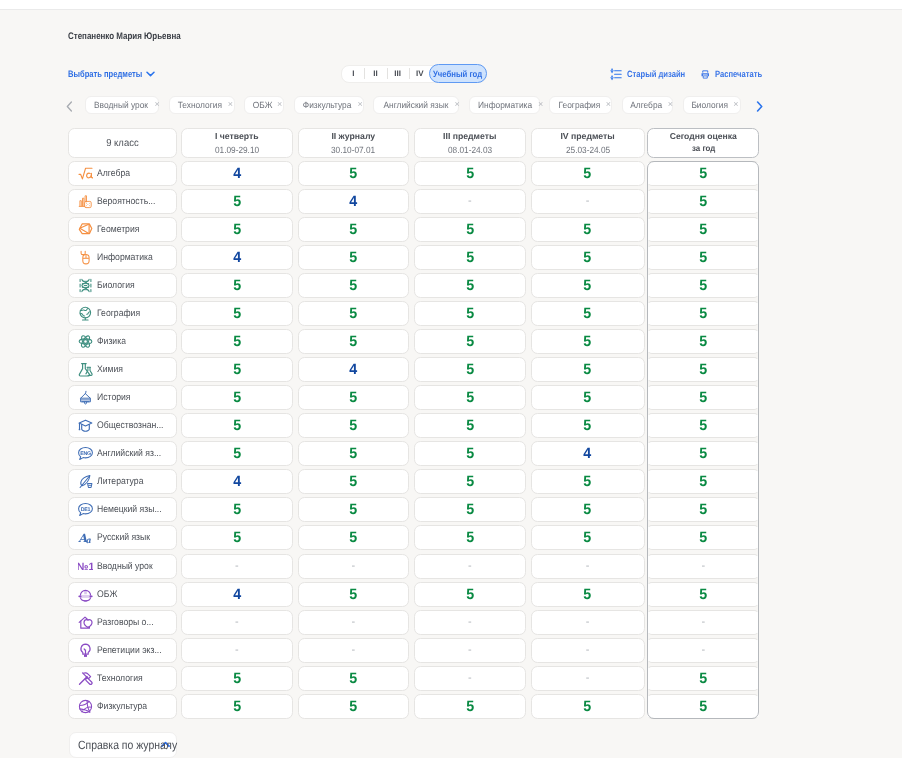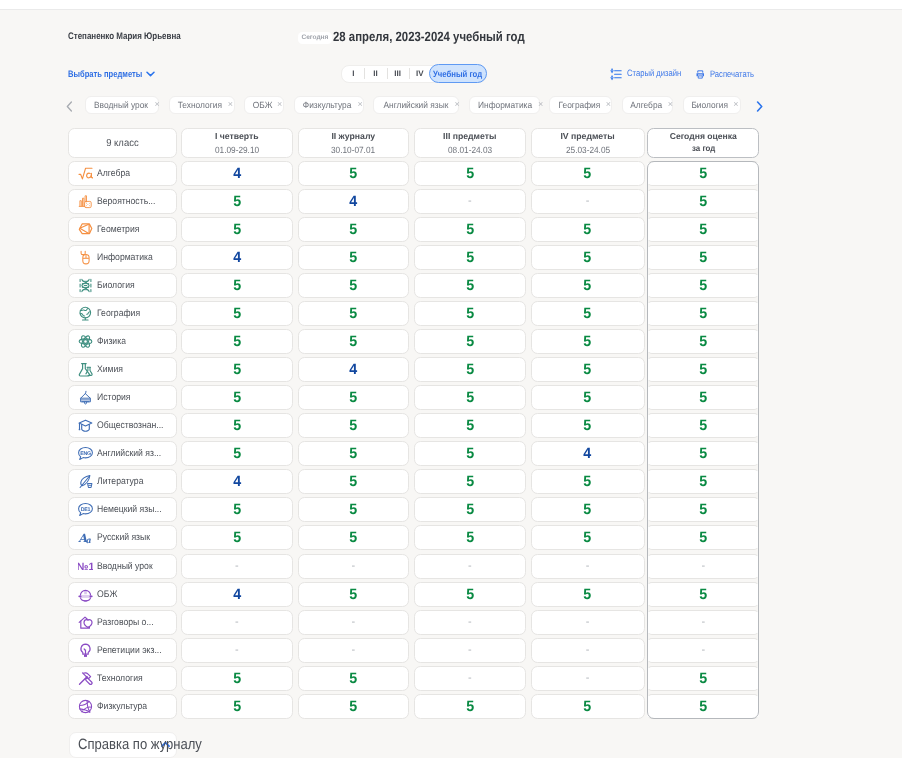--- a/index.html
+++ b/index.html
@@ -21,21 +21,21 @@
 .selsubj svg{display:block}
 
 .qsw{position:absolute;left:341px;top:64.7px;width:146px;height:18.5px;background:#fff;border:1px solid #efeeec;border-radius:8px;display:flex;align-items:center;}
 .qsw .q{position:relative;width:22.2px;height:16px;display:flex;align-items:center;justify-content:center;font-size:8px;color:#4a4e55;font-weight:600;cursor:pointer;}
 .qsw .q:nth-child(1){margin-left:0.2px}
 .qsw .q + .q::before{content:"";position:absolute;left:0;top:2.5px;height:11px;width:1px;background:#e3e2e0;}
 .qsw .qy{position:absolute;left:86.5px;top:-1.5px;width:58.5px;height:19px;display:flex;align-items:center;justify-content:center;border-radius:9.5px;background:#cfe3fd;border:1px solid #5f9af3;color:#2f6fe4;font-size:9px;font-weight:600;cursor:pointer;white-space:nowrap;}
 .qsw .qy>span{display:inline-block;transform:scaleX(0.86);}
 
 .acts{position:absolute;left:610px;top:68px;display:flex;align-items:center;gap:3px;}
-.act{display:flex;align-items:flex-start;gap:4.2px;font-size:9.2px;font-weight:400;color:#3b76e8;cursor:pointer;}
+.act{display:flex;align-items:center;gap:4.2px;font-size:9.2px;font-weight:700;color:#3b76e8;cursor:pointer;}
 .act svg{flex:none}
 .act>span{display:inline-block;flex:none;transform:scaleX(0.83);transform-origin:0 50%;white-space:nowrap;}
 
 .chiprow{position:absolute;left:0;top:95px;width:902px;height:20px;}
 .chvl{position:absolute;left:66.3px;top:5.6px;cursor:pointer;line-height:0;}
 .chvl svg,.chvr svg{display:block}
 .chvr{position:absolute;left:756.3px;top:5.8px;cursor:pointer;line-height:0;}
 .chips{position:absolute;left:85px;top:0;display:flex;align-items:center;gap:9.65px;height:20px;}
 .chip{height:18px;background:#fff;border:1px solid #f0efee;border-radius:6px;display:flex;align-items:center;gap:4px;padding:0 6.4px;font-size:9px;color:#6f737b;white-space:nowrap;cursor:pointer;}
 .chip>span:first-child{display:inline-block;transform:scaleX(0.93);transform-origin:50% 50%;flex:1 1 auto;overflow:visible;text-align:center;}
@@ -53,37 +53,33 @@
 .row{position:relative;height:25px;margin-bottom:3.05px;}
 .cell{position:absolute;top:0;height:25px;background:#fff;border:1px solid #e6e5e3;border-radius:6.5px;display:flex;align-items:center;justify-content:center;}
 .cell.subj{justify-content:flex-start;padding-left:8.5px;gap:4px;}
 .cell.subj span{font-size:9.6px;color:#4b4f56;white-space:nowrap;overflow:hidden;display:inline-block;transform:scaleX(0.9);transform-origin:0 50%;}
 .cell.total{border:1px solid #e6e5e3;border-left-color:transparent;border-right-color:transparent;border-radius:5px;}
 .totalframe{position:absolute;left:647.2px;top:160.8px;width:112.2px;height:558.2px;border:1px solid #b5b8bc;border-radius:7px;pointer-events:none;z-index:5;}
 .mark{font-size:15px;font-weight:700;display:inline-block;transform:scaleX(0.95);}
 .m5{color:#0a8a43}.m4{color:#11479f}.mdash{color:#b0b4b9;font-weight:400;font-size:11px;}
 .ico{width:15px;height:15px;flex:none;display:block;}
 
-.helpbtn{position:absolute;left:68.9px;top:731.8px;width:108px;height:26px;background:#fff;border:1px solid #f0efee;border-radius:7px;display:flex;align-items:center;gap:4.5px;padding:0 8px;font-size:15px;color:#4b4f56;cursor:pointer;}
+.helpbtn{position:absolute;left:68.9px;top:731.8px;width:108px;height:26px;background:#fff;border:1px solid #f0efee;border-radius:7px;display:flex;align-items:center;gap:4.5px;padding:0 8px;font-size:12px;color:#4b4f56;cursor:pointer;}
 .helpbtn svg{flex:none}
 .helpbtn>span{display:inline-block;flex:none;transform:scaleX(0.87);transform-origin:0 50%;white-space:nowrap;width:79px;}
 
 </style>
 </head>
 <body>
 
 <div class="topstrip"></div>
 <div class="wrap">
 
   <div class="username">Степаненко Мария Юрьевна</div>
 
-  <div class="datewrap">
-    <div class="todaychip">Сегодня</div>
-    <div class="datetxt">28 апреля, 2023-2024 учебный год</div>
-  </div>
 
   <div class="selsubj">
     <span>Выбрать предметы</span>
     <svg width="9" height="6" viewBox="0 0 9 6" fill="none">
         <path d="M1 1.2L4.5 4.6L8 1.2" stroke="#2b74ec" stroke-width="1.5" stroke-linecap="round" stroke-linejoin="round"></path>
       </svg>
   </div>
 
   <div class="qsw">
     <div class="q">I</div>

